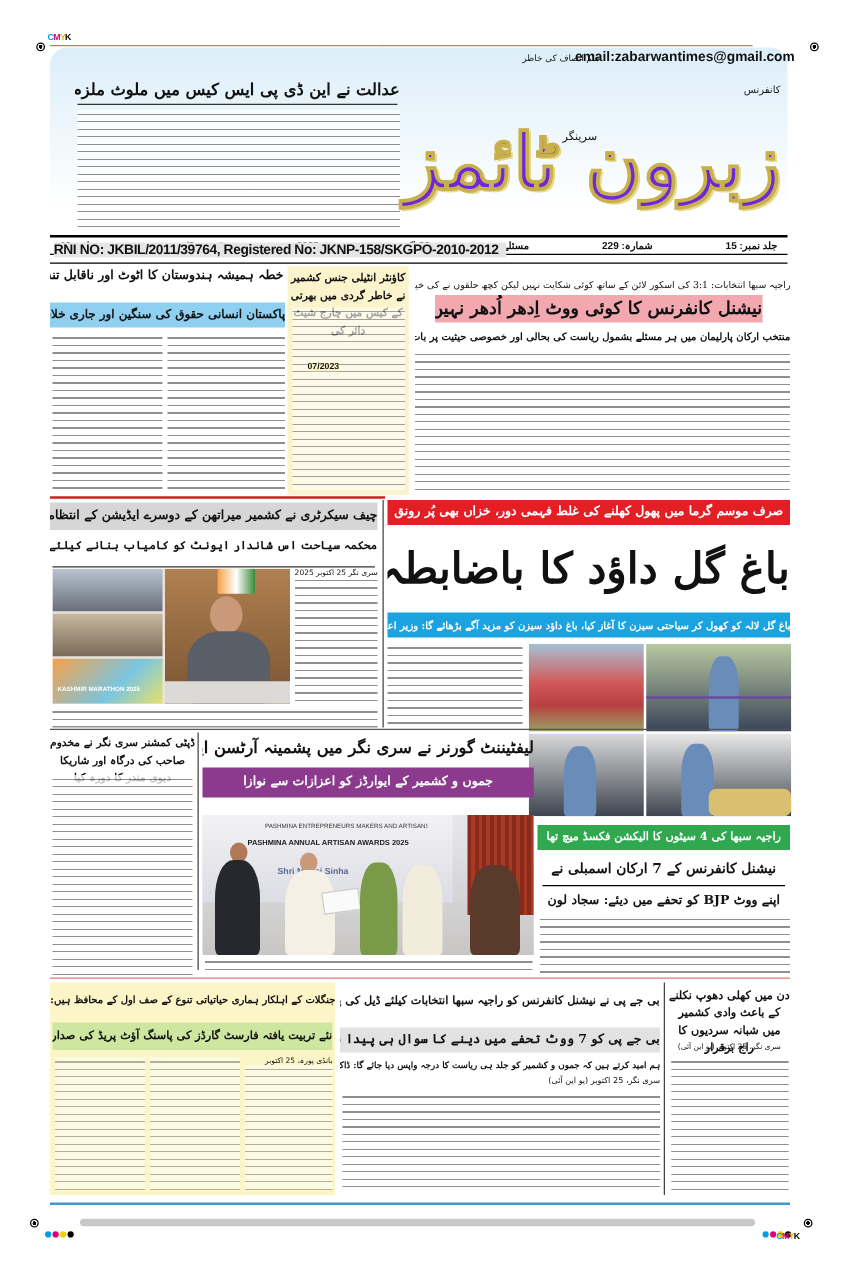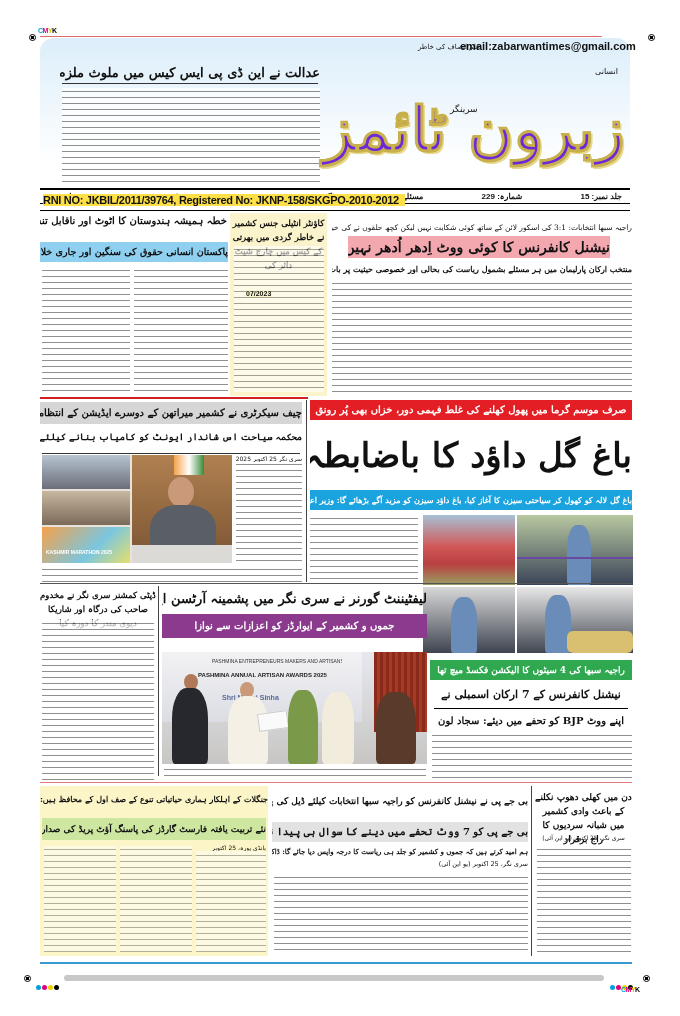--- a/index.html
+++ b/index.html
@@ -33,34 +33,34 @@
 <div class="abs" style="left:302px;top:36px;width:300px;height:1px;background:#e06b6b"></div>
 
 <div class="abs masthead"></div>
 
 <div class="abs hl" style="left:60px;top:64px;width:260px;font-size:13px;line-height:18px">عدالت نے این ڈی پی ایس کیس میں ملوث ملزم کو 11 سال کی قید کی سزا سنائی</div>
 <div class="abs" style="left:62px;top:83px;width:256px;height:1px;background:#333"></div>
 <div class="abs textlines" style="left:62px;top:88px;width:258px;height:96px"></div>
 
 <div class="abs rtl" style="left:460px;top:40px;width:170px;font:bold 11px 'Liberation Sans',sans-serif;direction:ltr;text-align:center">email:zabarwantimes@gmail.com</div>
 <div class="abs" style="left:418px;top:43px;font-size:7px;direction:rtl">قلم انصاف کی خاطر</div>
-<div class="abs" style="left:595px;top:67px;font-size:8px;direction:rtl">انسانی</div>
+<div class="abs" style="left:595px;top:67px;font-size:8px;direction:rtl">کانفرنس</div>
 <div class="abs" style="left:450px;top:104px;font-size:9px;direction:rtl;font-family:Liberation Serif, serif">سرینگر</div>
 <div class="abs logo" style="left:340px;top:80px;width:285px;text-align:center;line-height:100px">زبرون ٹائمز</div>
 
 <div class="abs infobar" style="top:188px;height:16px;padding:0 8px">
   <span style="direction:rtl">صفحات: 08</span>
   <span style="direction:rtl">قیمت: 2/-</span>
   <span>2025</span>
   <span style="direction:rtl">26 اکتوبر</span>
   <span style="direction:rtl">مسئلے</span>
   <span style="direction:rtl">شمارہ: 229</span>
   <span style="direction:rtl">جلد نمبر: 15</span>
 </div>
-<div class="abs rni" style="left:43px;top:194px;background:#fde047;padding-right:6px">RNI NO: JKBIL/2011/39764, Registered No: JKNP-158/SKGPO-2010-2012</div>
+<div class="abs rni" style="left:43px;top:194px;background:#e5e5e5;padding-right:6px">RNI NO: JKBIL/2011/39764, Registered No: JKNP-158/SKGPO-2010-2012</div>
 <div class="abs" style="left:40px;top:210px;width:590px;height:1px;background:#000"></div>
 
 <div class="abs hl" style="left:40px;top:213px;width:187px;font-size:10px;line-height:16px">خطہ ہمیشہ ہندوستان کا اٹوٹ اور ناقابل تنسیخ حصہ رہے گا</div>
 <div class="abs hl" style="left:40px;top:242px;width:188px;height:20px;font-size:9.5px;line-height:20px;background:#8fd0f0">پاکستان انسانی حقوق کی سنگین اور جاری خلاف ورزیوں کو بند کرے</div>
 <div class="abs textlines" style="left:134px;top:267px;width:94px;height:126px"></div>
 <div class="abs textlines" style="left:42px;top:267px;width:88px;height:126px"></div>
 
 <div class="abs" style="left:230px;top:213px;width:97px;height:183px;background:#fbf3cc"></div>
 <div class="abs hl" style="left:232px;top:216px;width:93px;font-size:8.5px;line-height:14px;white-space:normal">کاؤنٹر انٹیلی جنس کشمیر نے خاطر گردی میں بھرتی کے کیس میں چارج شیٹ دائر کی</div>
 <div class="abs textlines" style="left:234px;top:246px;width:90px;height:146px;opacity:.6"></div>

